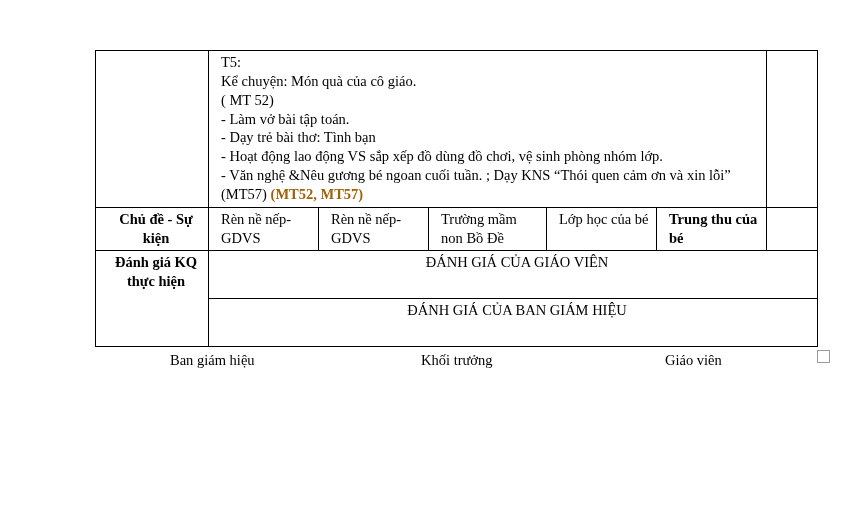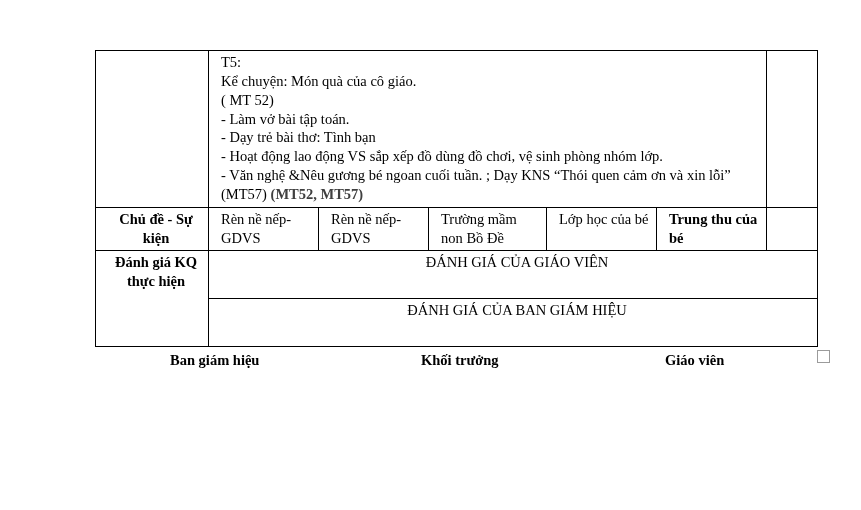--- a/index.html
+++ b/index.html
@@ -45,21 +45,21 @@
   .col-f { width: 110px; }
   .col-g { width: 51px; }
 
   .content-cell {
     padding-top: 4px;
   }
   .content-cell .line {
     white-space: nowrap;
   }
   .mt-blue {
-    color: #404040;
+    color: #a16207;
     font-weight: bold;
   }
 
   .label-cell {
     font-weight: bold;
     vertical-align: middle;
     text-align: center;
     padding-left: 5px;
   }
   .label-center {
@@ -87,21 +87,21 @@
   .signatures {
     position: absolute;
     left: 95px;
     top: 352px;
     width: 722px;
     height: 22px;
     font-size: 14.5px;
   }
   .signatures .sig {
     position: absolute;
-    font-weight: bold;
+    font-weight: normal;
     white-space: nowrap;
   }
   .sig-left  { left: 75px; font-weight: normal; }
   .sig-mid   { left: 326px; }
   .sig-right { left: 570px; }
 
   .page-marker {
     position: absolute;
     left: 817px;
     top: 350px;

